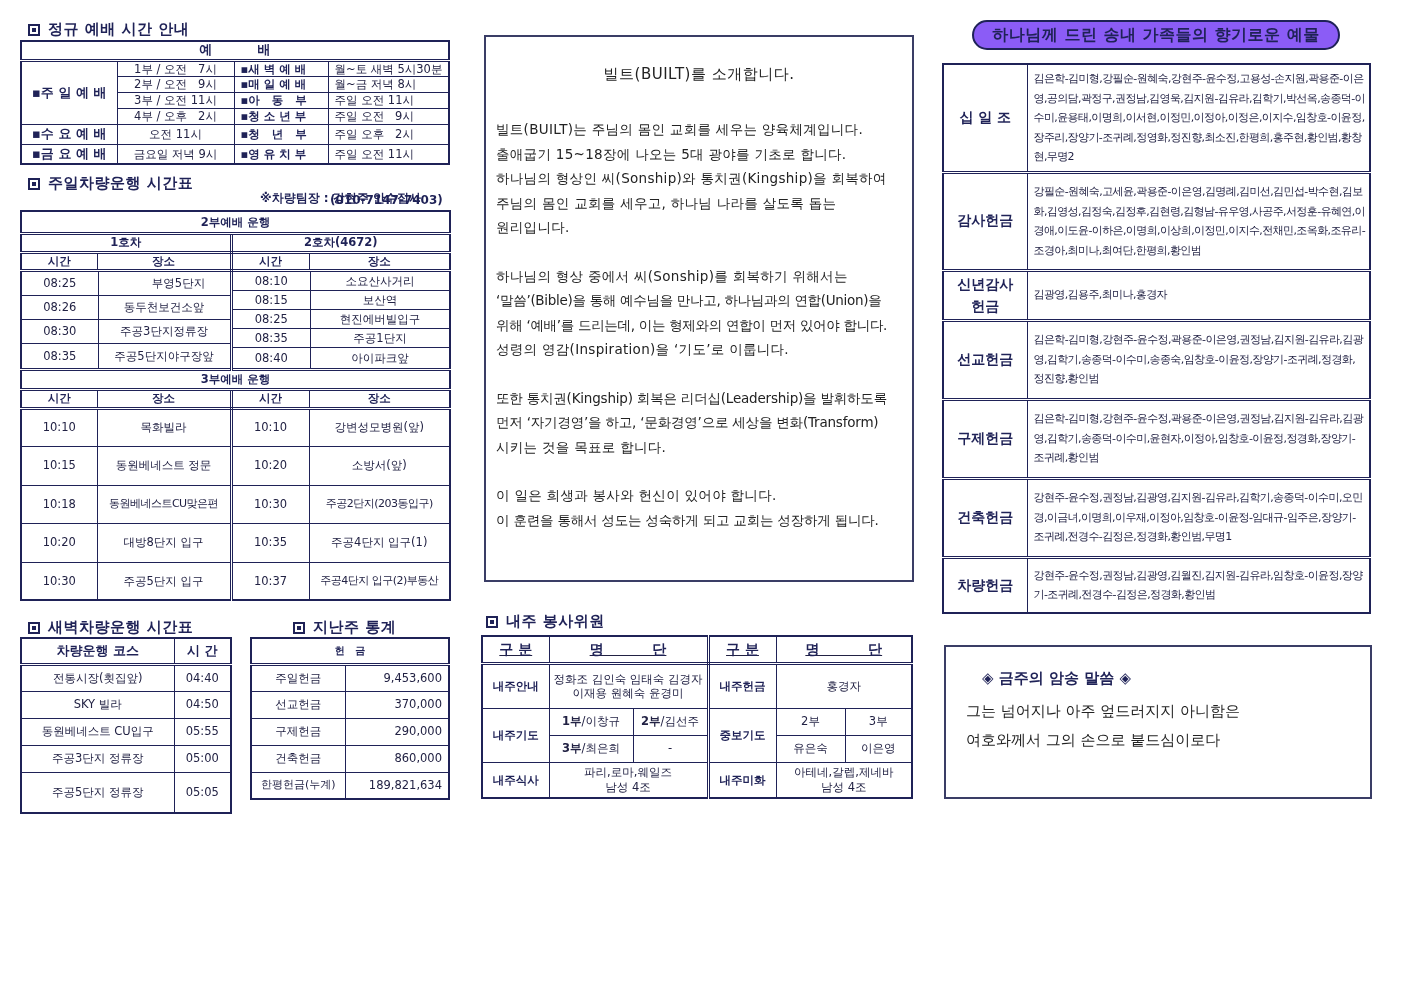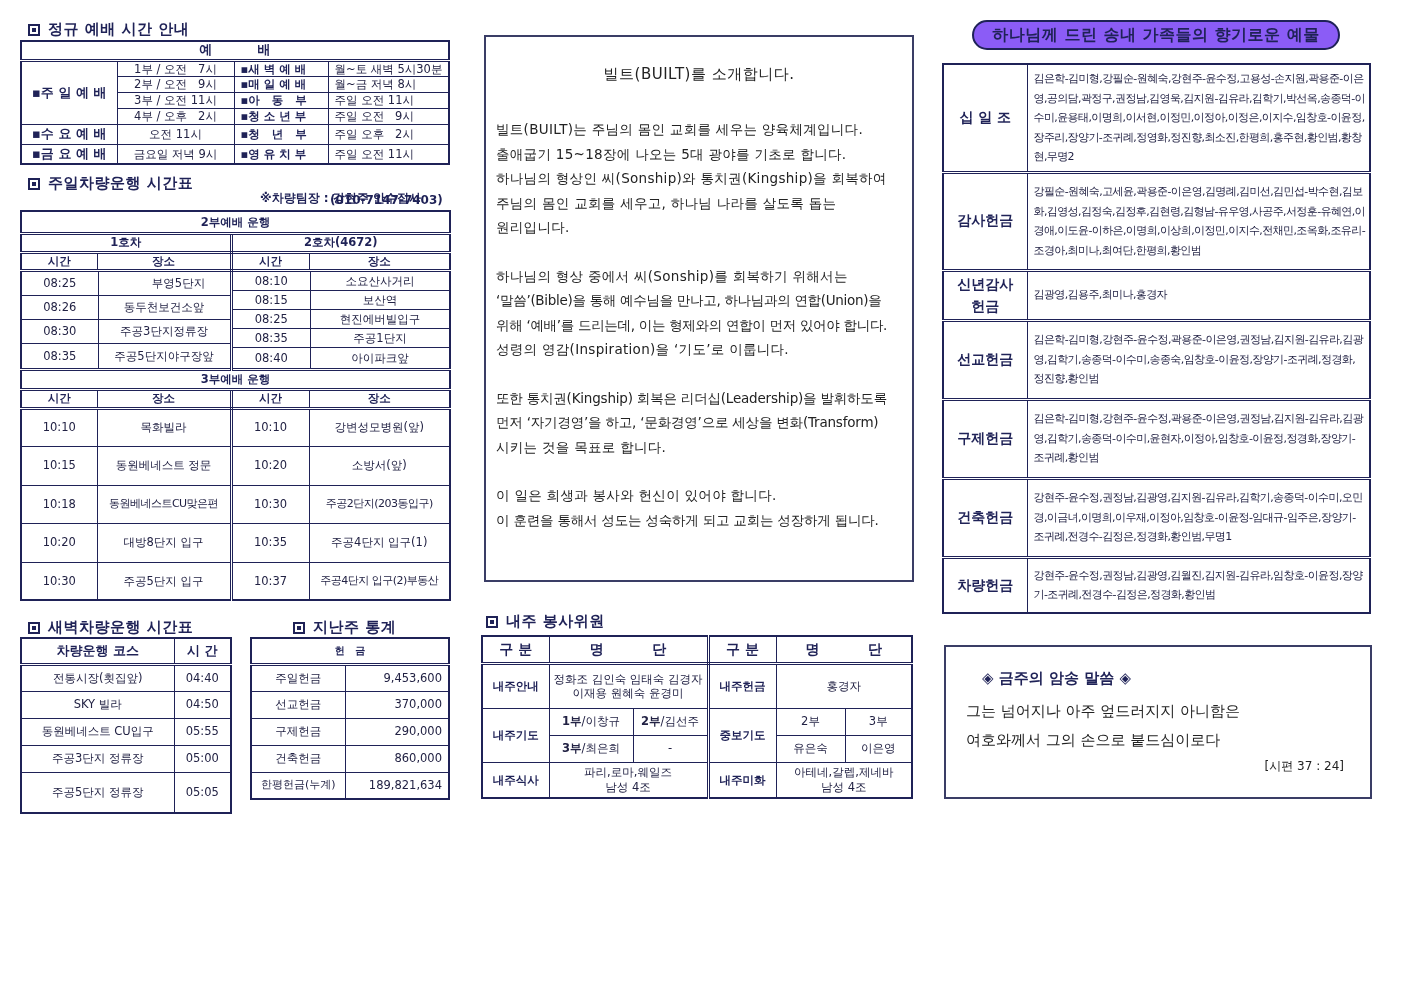--- a/index.html
+++ b/index.html
@@ -335,21 +335,21 @@
   <table class="outer">
     <colgroup>
         <col style="width:67px">
         <col style="width:84px">
         <col style="width:75px">
         <col style="width:68px">
         <col style="width:69px">
         <col>
       </colgroup>
     <tbody>
-        <tr style="height:27px;">
+        <tr style="height:27px;text-decoration:underline;">
       <td class="bold dbl-b" style="font-size:14px;">구 분</td>
       <td colspan="2" class="bold dbl-b dbl-r" style="font-size:14px; white-space:pre;">명          단</td>
       <td class="bold dbl-b" style="font-size:14px;">구 분</td>
       <td colspan="2" class="bold dbl-b" style="font-size:14px; white-space:pre;">명          단</td>
     </tr>
     <tr style="height:45px;">
       <td class="bold">내주안내</td>
       <td colspan="2" class="dbl-r">
         <div>정화조 김인숙 임태숙 김경자</div>
         <div>이재용 원혜숙 윤경미</div>
@@ -425,14 +425,13 @@
       <td class="names dbl-t">강현주-윤수정,권정남,김광영,김월진,김지원-김유라,임창호-이윤정,장양기-조귀례,전경수-김정은,정경화,황인범</td>
     </tr>
   </tbody>
     </table>
 </div>
 
 <div id="verse" class="abs">
   <div class="vt">◈ 금주의 암송 말씀 ◈</div>
   <div class="vl" style="margin-top:14px;">그는 넘어지나 아주 엎드러지지 아니함은</div>
   <div class="vl">여호와께서 그의 손으로 붙드심이로다</div>
-  <div class="ref">[시편 37 : 24]</div>
 </div>
 
 </body></html>

